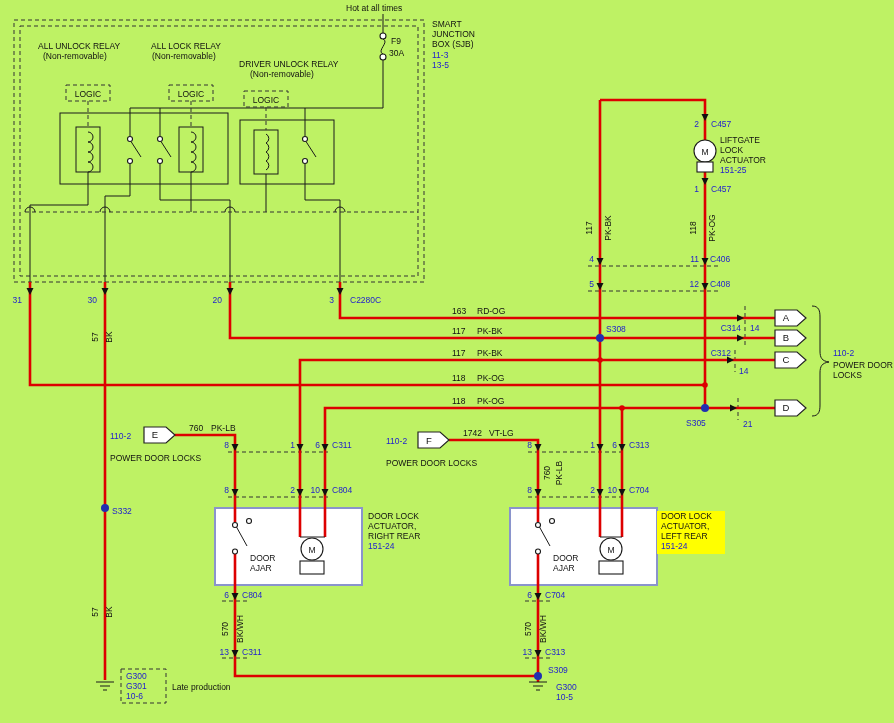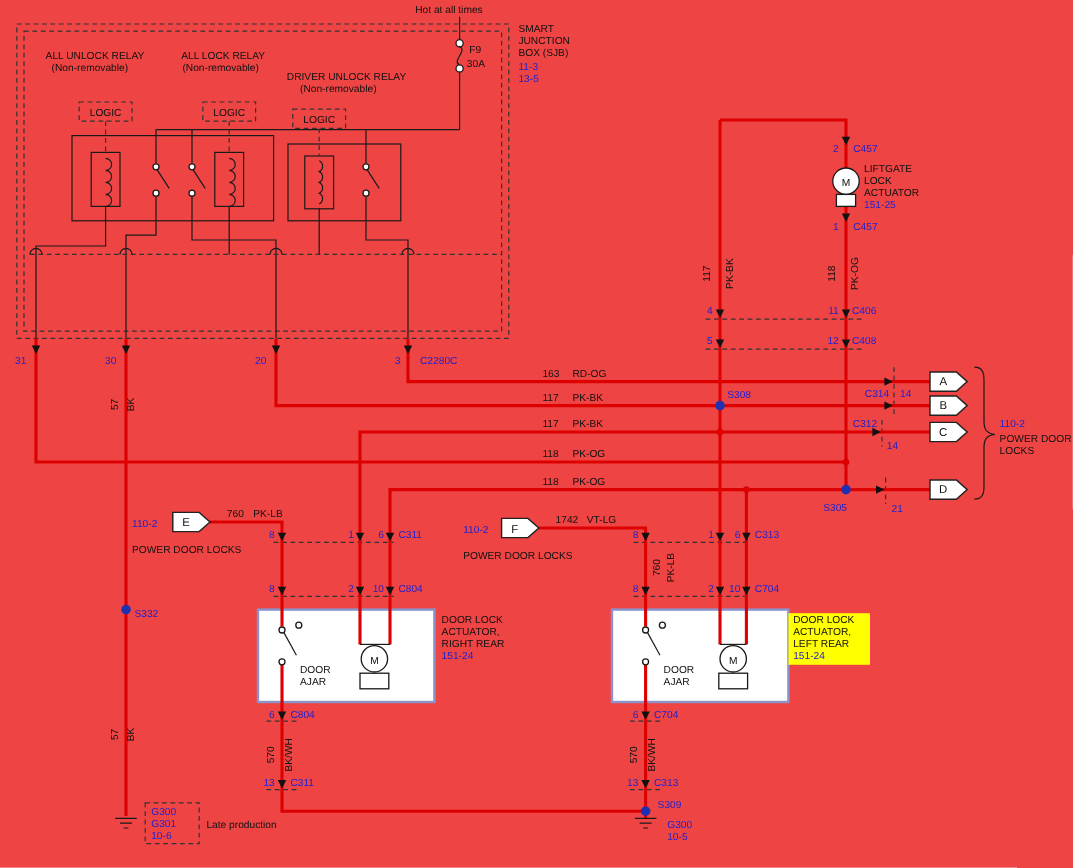--- a/index.html
+++ b/index.html
@@ -1,17 +1,17 @@
 <!DOCTYPE html>
 <html><head>
 <meta charset="utf-8">
 <style>
   *{margin:0;padding:0;box-sizing:border-box}
   body{background:#e9e9ec;font-family:"Liberation Sans","DejaVu Sans",sans-serif}
-  .canvas{position:relative;width:894px;height:723px;background:#ef4444;overflow:hidden;margin:0 auto}
+  .canvas{position:relative;width:894px;height:723px;background:#bef264;overflow:hidden;margin:0 auto}
   svg{position:absolute;left:0;top:0}
   .t{font:8.5px "Liberation Sans","DejaVu Sans",sans-serif;fill:#111}
   .b{fill:#2222cc}
   .mid{text-anchor:middle}
   .end{text-anchor:end}
   .lg{font-size:9.5px}
   .red{stroke:#dd0000;stroke-width:2.6;fill:none}
   .blk{stroke:#1a1a1a;stroke-width:1;fill:none}
   .dash{stroke:#333;stroke-width:1;fill:none;stroke-dasharray:4 3}
   .comp{stroke:#1a1a1a;stroke-width:1.1;fill:#fff}

